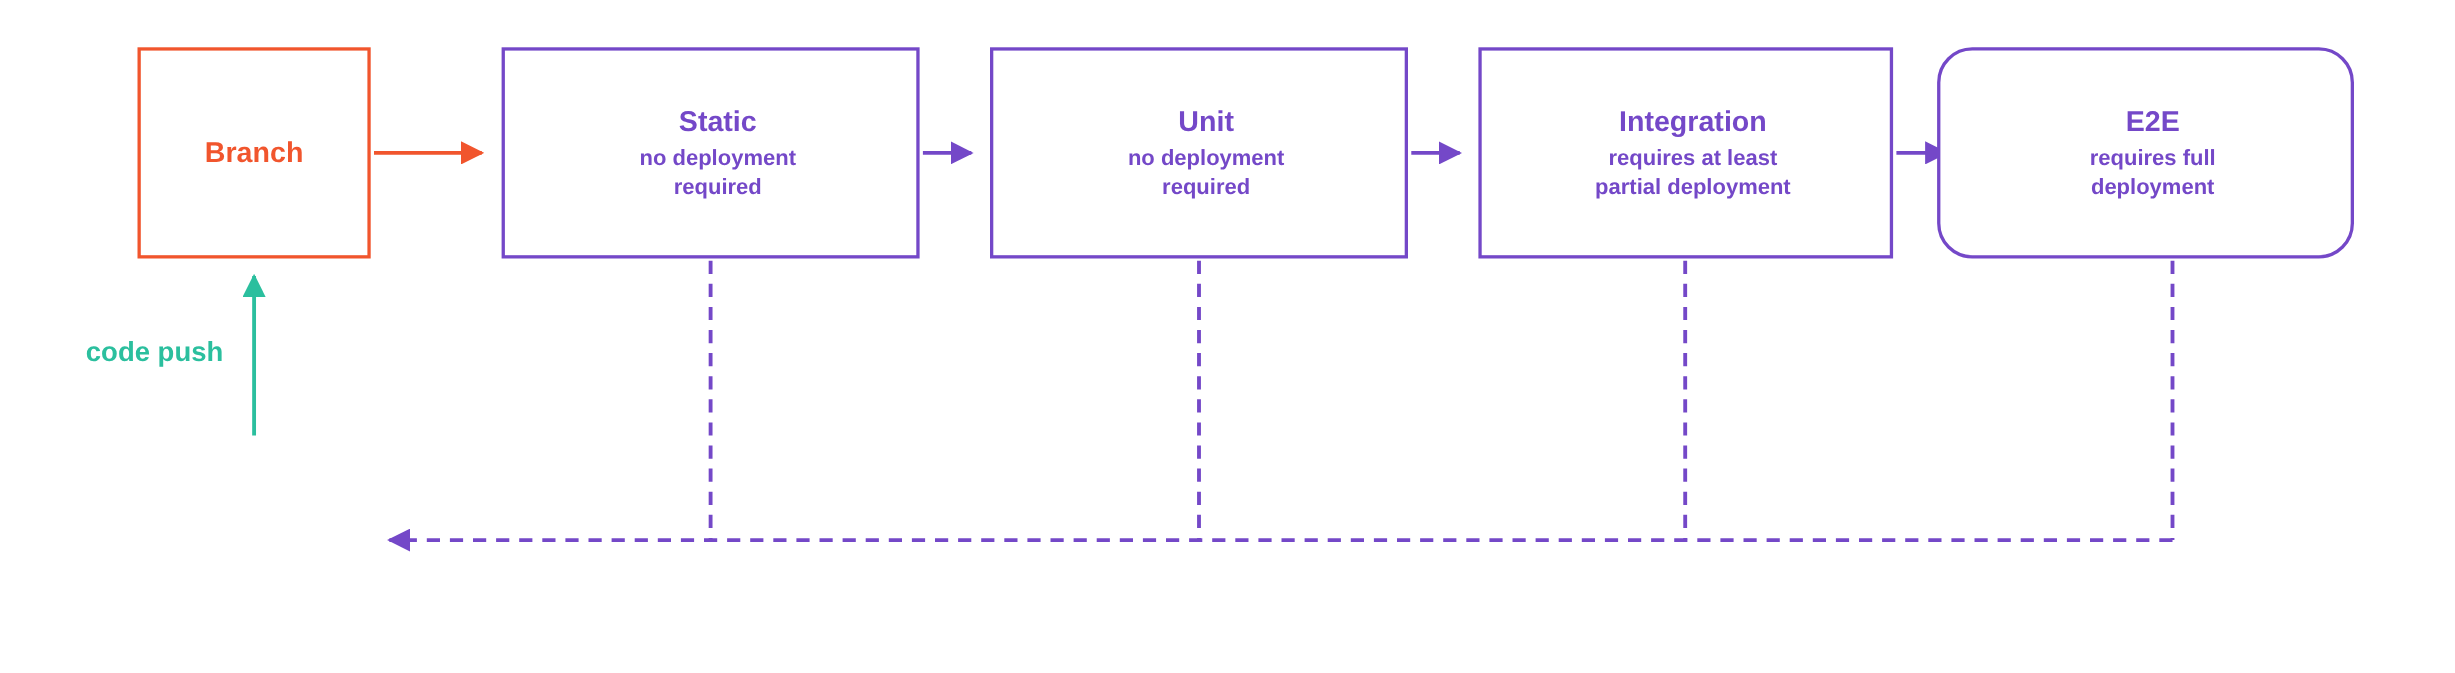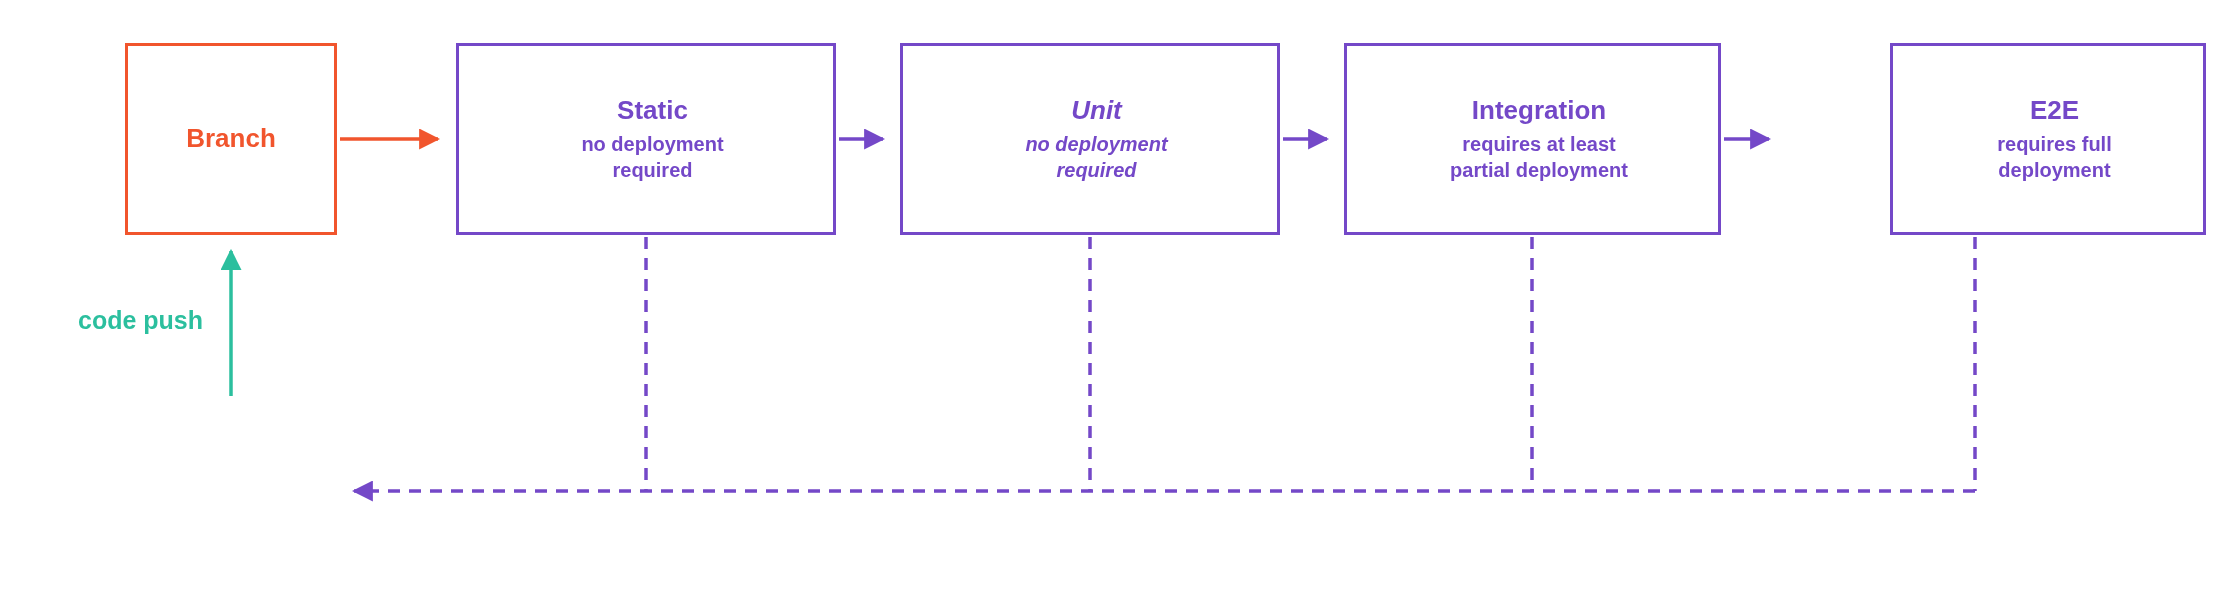--- a/index.html
+++ b/index.html
@@ -52,23 +52,23 @@
   .node .subtitle {
     font-size: 20px;
     font-weight: 600;
     line-height: 1.32;
     white-space: pre-line;
     margin-top: 3px;
   }
 
   #node-branch      { left: 125px;  top: 43px;  width: 212px; height: 192px; }
   #node-static      { left: 456px;  top: 43px;  width: 380px; height: 192px; }
-  #node-unit        { left: 900px;  top: 43px;  width: 380px; height: 192px; font-style: italic; }
+  #node-unit        { left: 900px;  top: 43px;  width: 380px; height: 192px; }
   #node-integration { left: 1344px; top: 43px;  width: 377px; height: 192px; }
-  #node-e2e         { left: 1890px; top: 43px;  width: 316px; height: 192px; }
+  #node-e2e         { left: 1761px; top: 43px;  width: 379px; height: 192px; border-radius: 32px; }
   #node-developer   { left: 125px;  top: 398px; width: 212px; height: 192px; }
 
   
   .edge-label { position: absolute; font-size: 25px; }
   #label-code-push {
     left: 78px; top: 306px;
     font-weight: 600;
     color: var(--teal, #2bbf9e);
   }
   #label-results {

